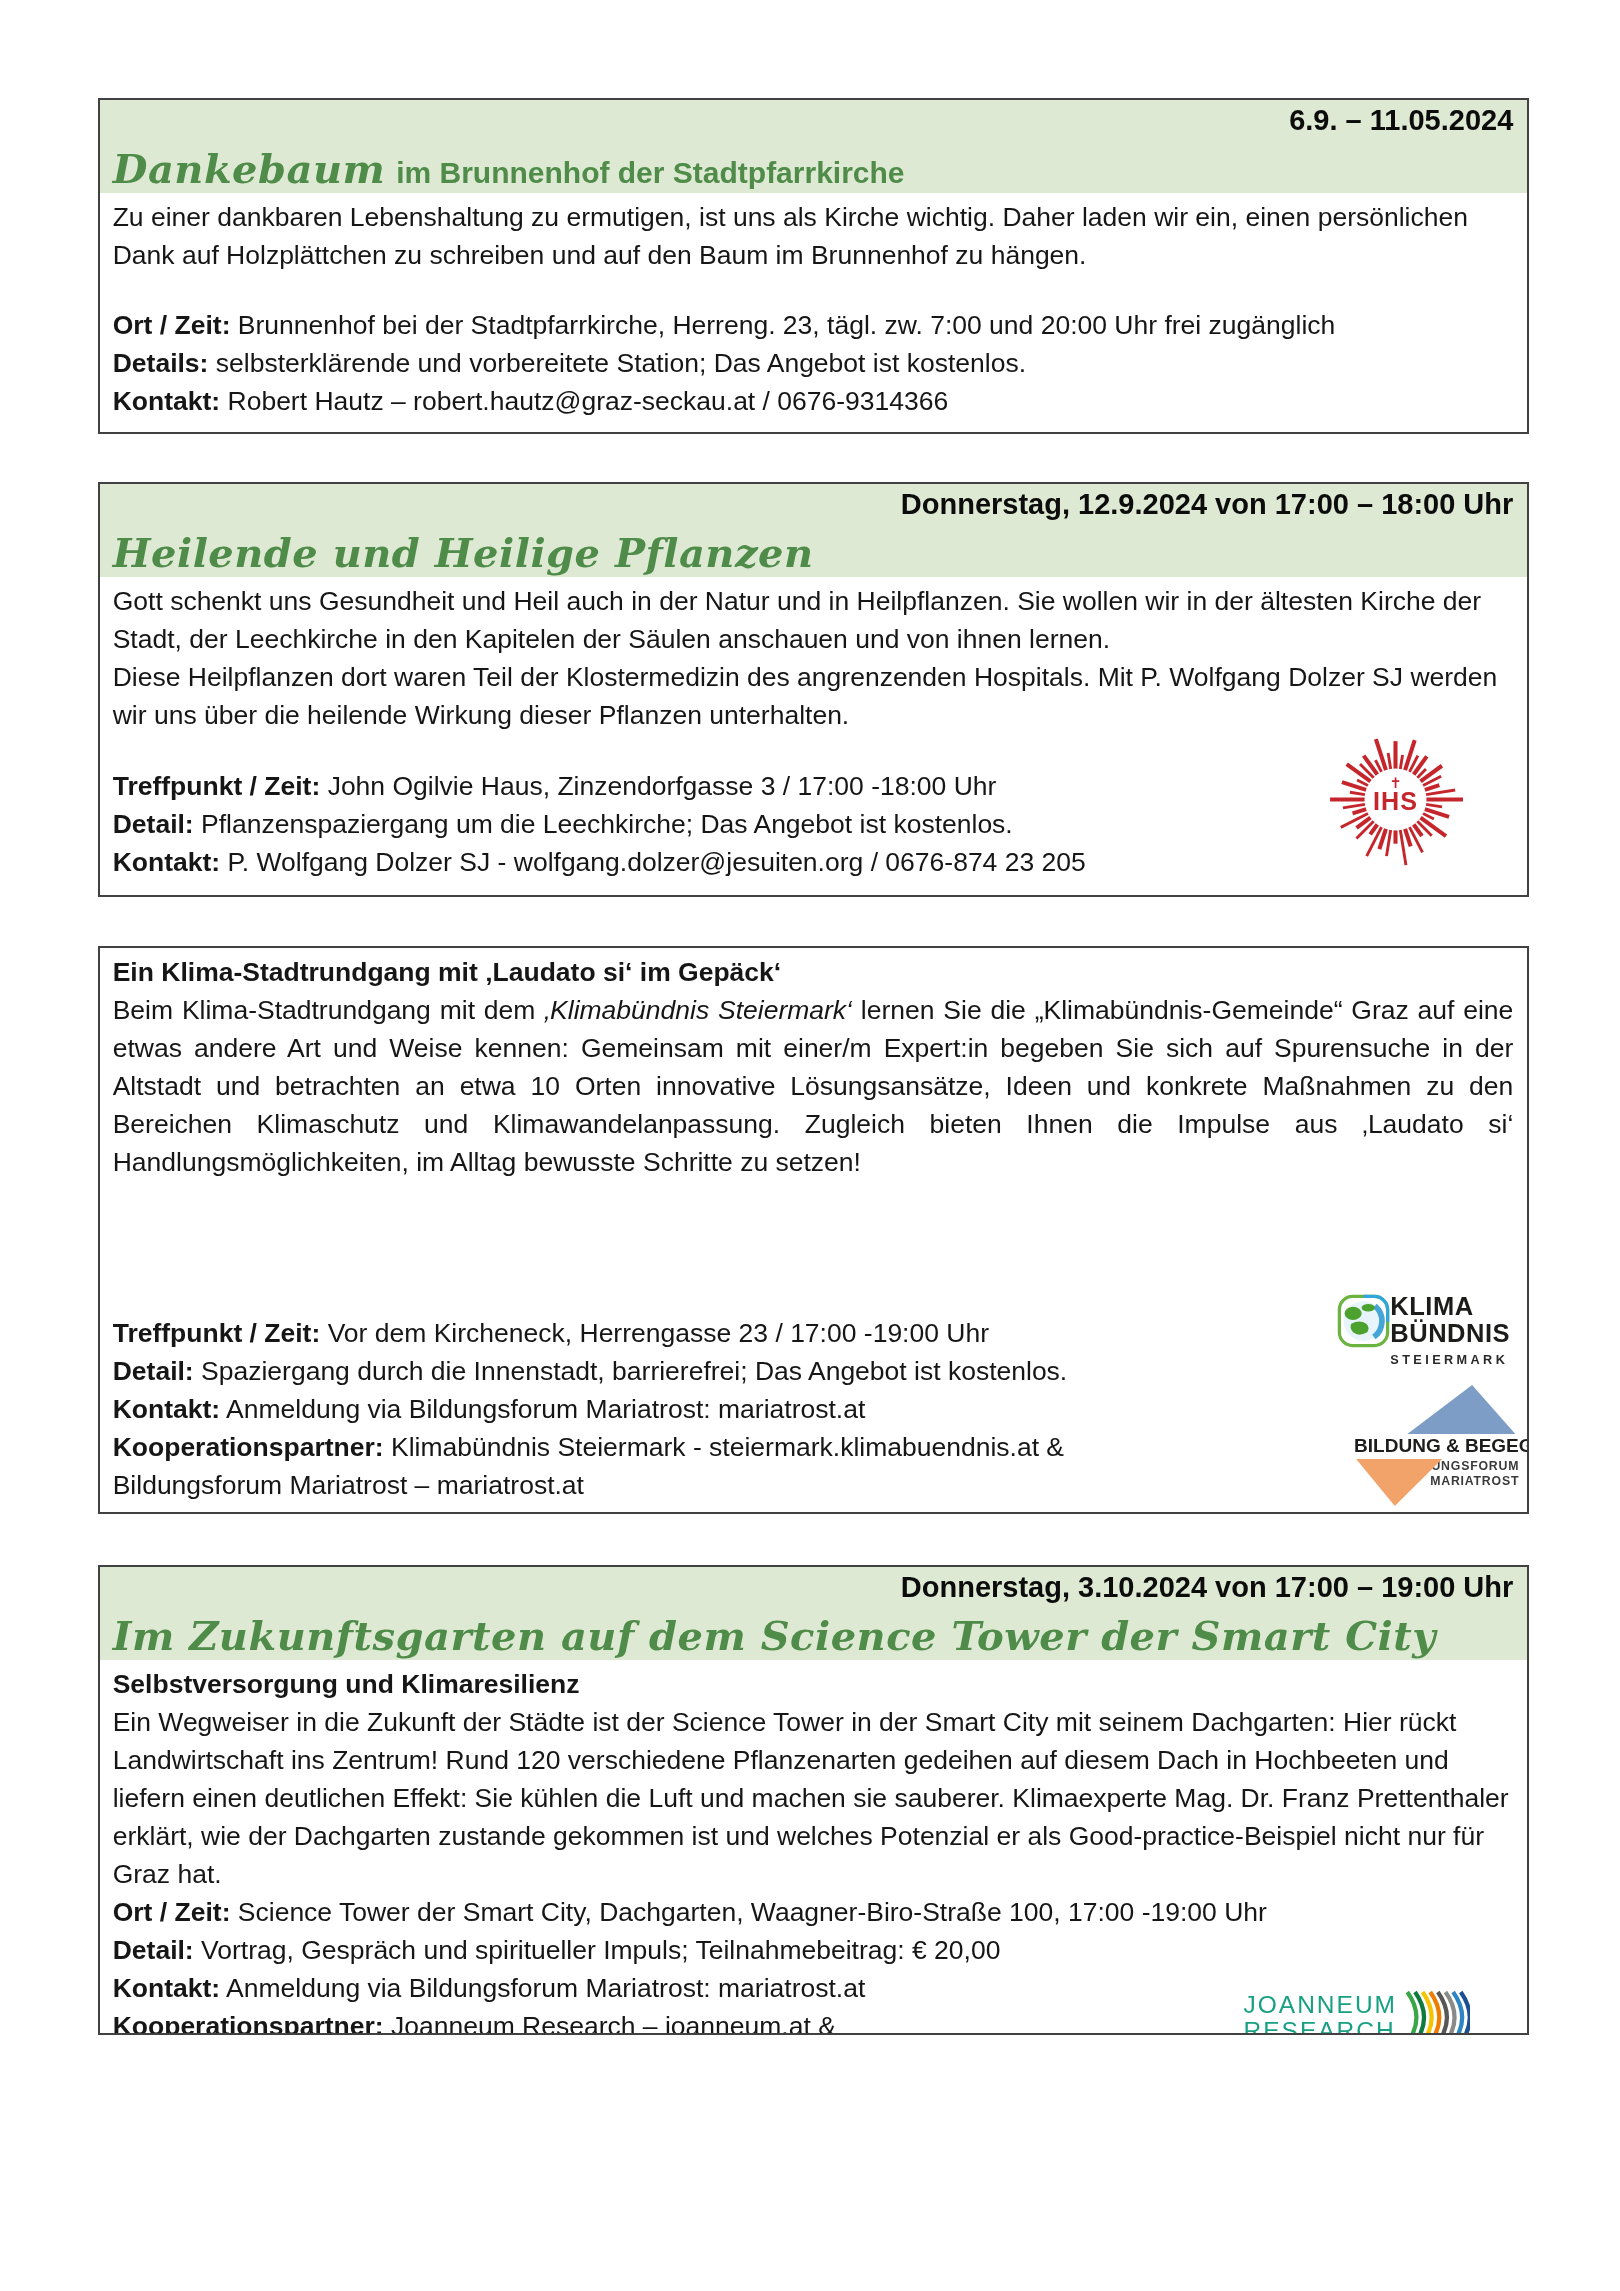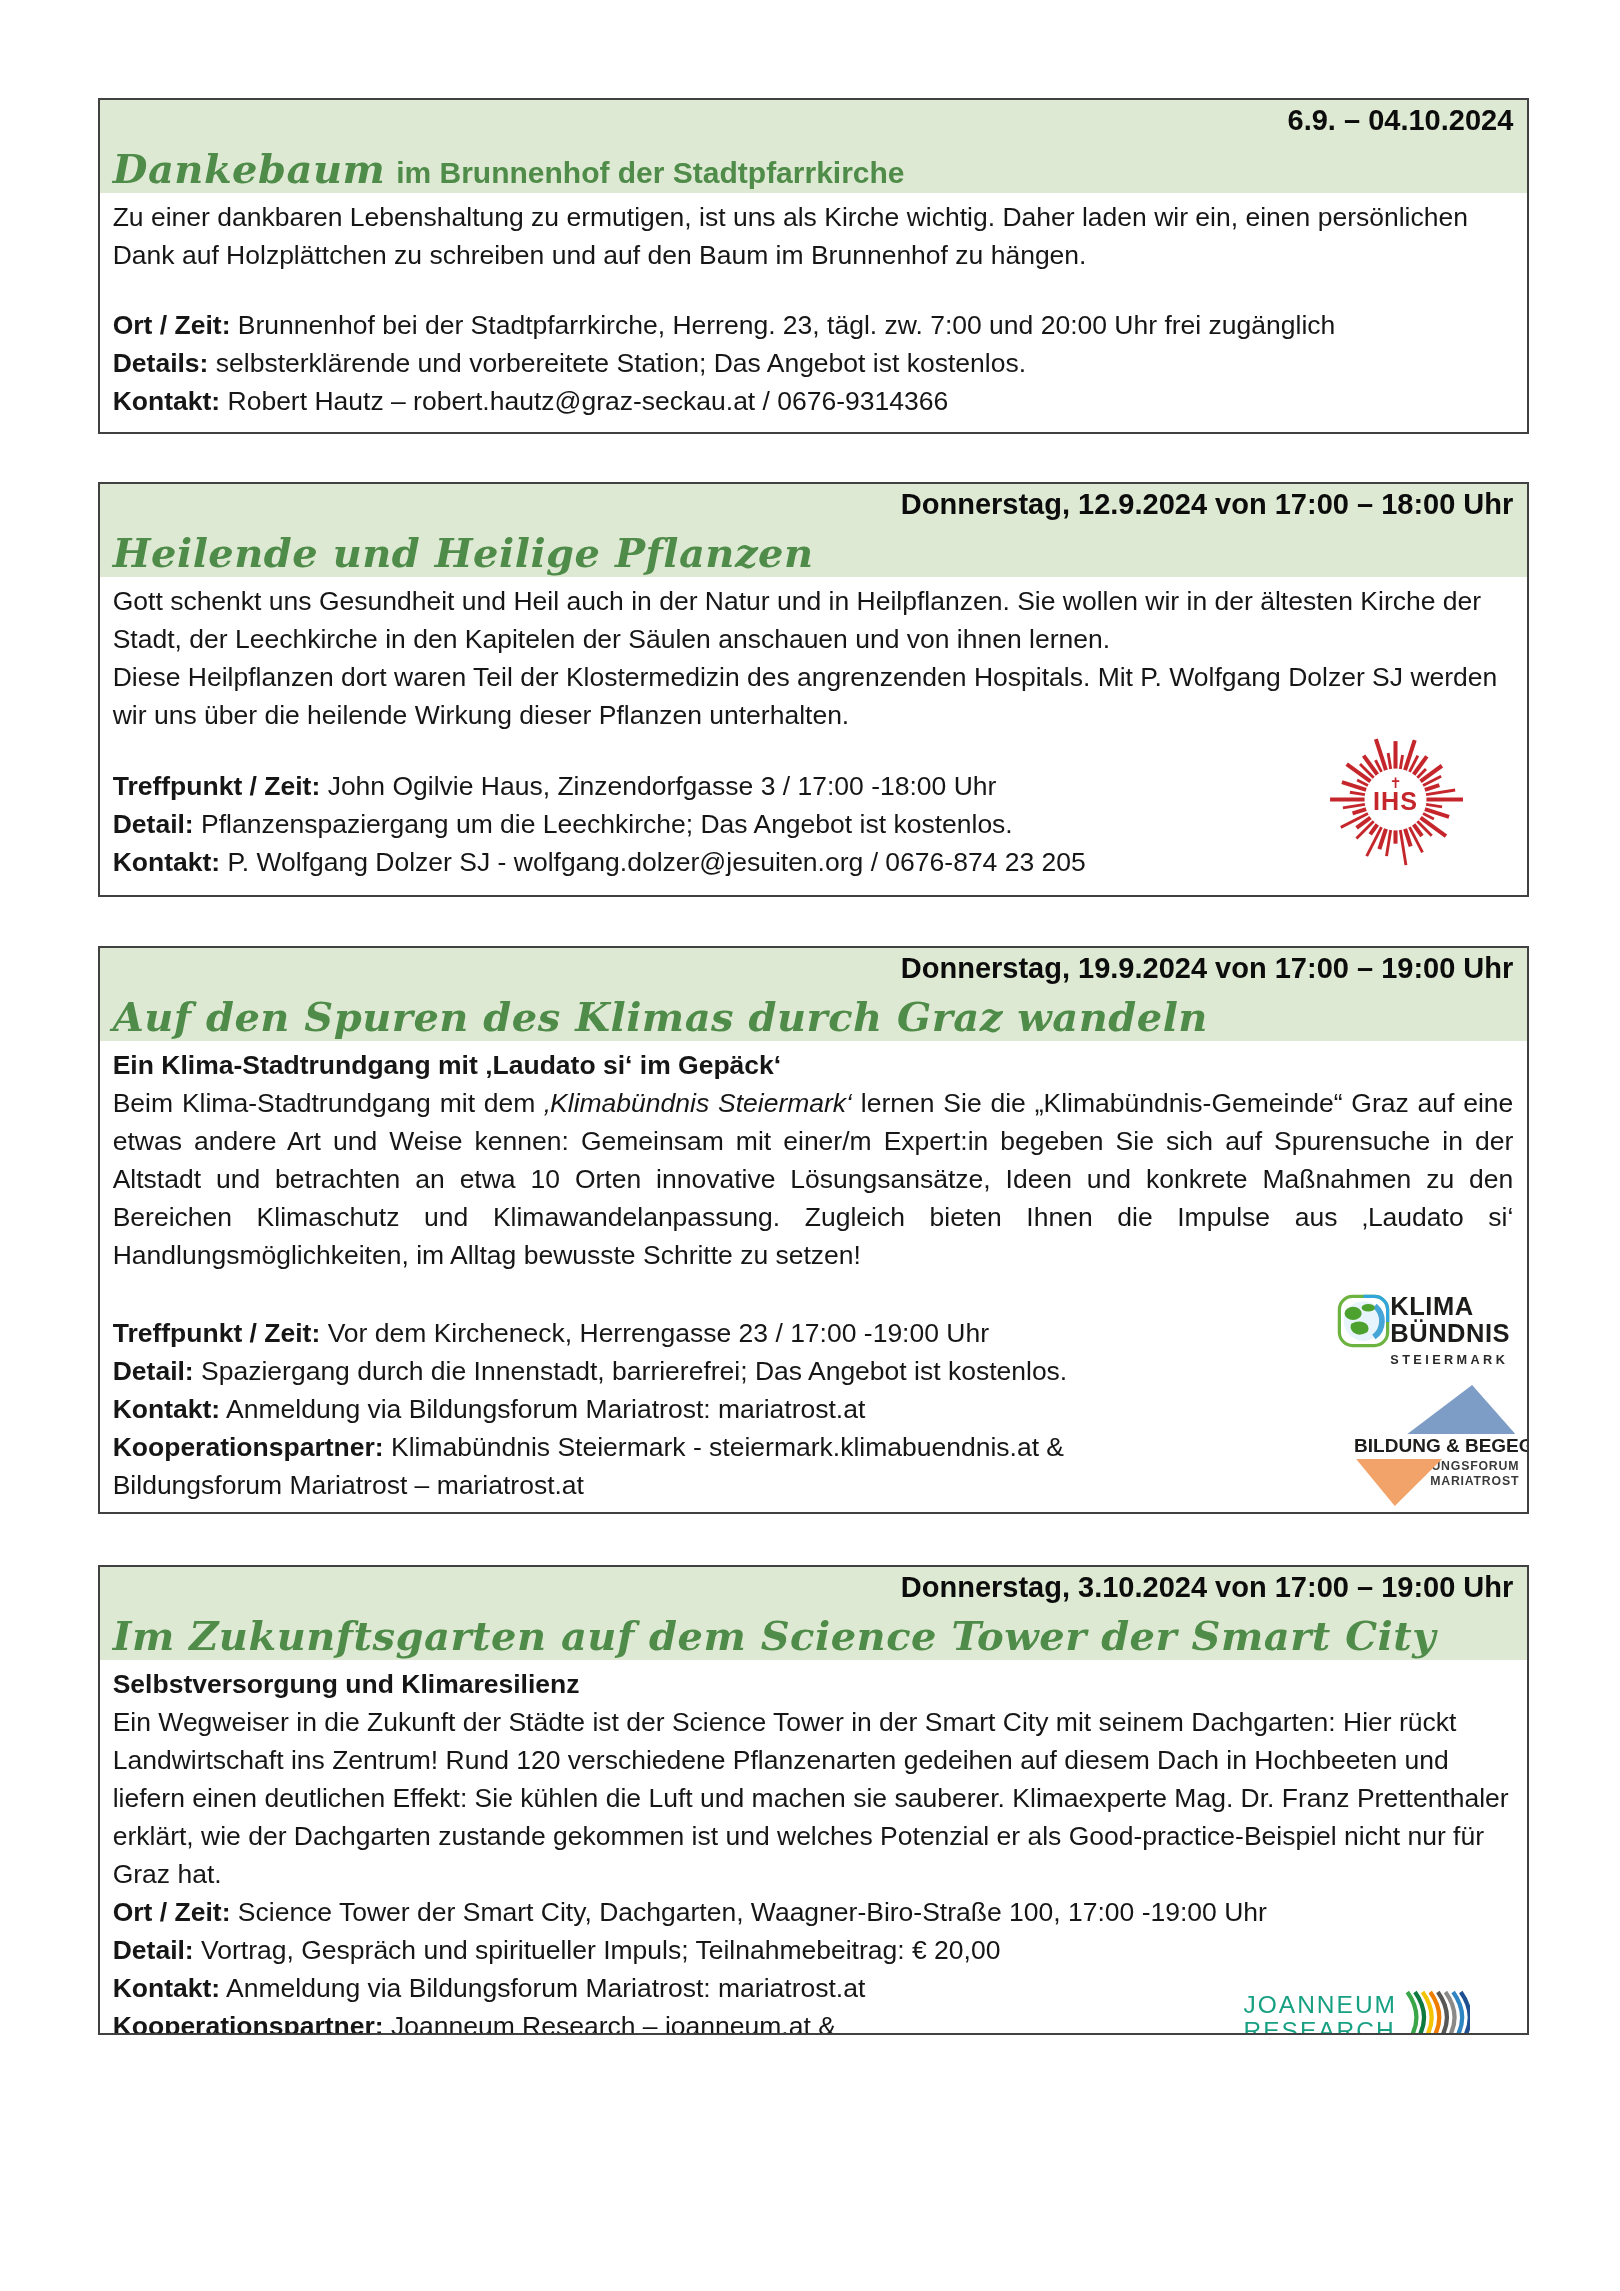--- a/index.html
+++ b/index.html
@@ -78,21 +78,21 @@
 
   .jr{right:57px;top:418px;display:flex;align-items:center;gap:4px;}
   .jr-text{color:var(--jr_teal,#18a083);font-size:24.5px;line-height:25.5px;letter-spacing:2px;font-weight:400;}
   .jr-arcs{width:69px;height:65px;}
 </style>
 </head>
 <body>
 
 <section class="block" id="b1">
   <div class="band">
-    <div class="date">6.9. – 04.10.2024</div>
+    <div class="date">6.9. – 11.05.2024</div>
     <div class="titleline">
       <span class="script">Dankebaum</span>
       <span class="title-rest">im Brunnenhof der Stadtpfarrkirche</span>
     </div>
   </div>
   <div class="bbody">
     <div class="paras">
         <p><span>Zu einer dankbaren Lebenshaltung zu ermutigen, ist uns als Kirche wichtig. Daher laden wir ein, einen persönlichen Dank auf Holzplättchen zu schreiben und auf den Baum im Brunnenhof zu hängen.</span></p>
       </div>
     <div class="info">
@@ -165,26 +165,20 @@
           <line x1="105.4" y1="65.1" x2="120.4" y2="60.2" stroke="#c5262c" stroke-width="4.2"></line>
           <line x1="106.6" y1="70.0" x2="136.7" y2="65.2" stroke="#c5262c" stroke-width="3"></line>
         </g>
       <text class="ihs-mono" x="75" y="63" text-anchor="middle" font-size="15">✝</text>
       <text class="ihs-mono" x="75" y="86" text-anchor="middle" font-size="26" font-weight="bold" letter-spacing="1">IHS</text>
     </svg>
   </div>
 </section>
 
 <section class="block" id="b3">
-  <div class="band">
-    <div class="date">Donnerstag, 19.9.2024 von 17:00 – 19:00 Uhr</div>
-    <div class="titleline">
-      <span class="script">Auf den Spuren des Klimas durch Graz wandeln</span>
-    </div>
-  </div>
   <div class="bbody">
     <div class="subtitle">Ein Klima-Stadtrundgang mit ‚Laudato si‘ im Gepäck‘</div>
     <div class="paras">
         <p><span>Beim Klima-Stadtrundgang mit dem </span><span class="it">‚Klimabündnis Steiermark‘</span><span> lernen Sie die „Klimabündnis-Gemeinde“ Graz auf eine etwas andere Art und Weise kennen: Gemeinsam mit einer/m Expert:in begeben Sie sich auf Spurensuche in der Altstadt und betrachten an etwa 10 Orten innovative Lösungsansätze, Ideen und konkrete Maßnahmen zu den Bereichen Klimaschutz und Klimawandelanpassung. Zugleich bieten Ihnen die Impulse aus ‚Laudato si‘ Handlungsmöglichkeiten, im Alltag bewusste Schritte zu setzen!</span></p>
       </div>
     <div class="info">
         <div class="iline"><b>Treffpunkt / Zeit:</b><span> Vor dem Kircheneck, Herrengasse 23 / 17:00 -19:00 Uhr</span></div>
         <div class="iline"><b>Detail:</b><span> Spaziergang durch die Innenstadt, barrierefrei; Das Angebot ist kostenlos.</span></div>
         <div class="iline"><b>Kontakt:</b><span> Anmeldung via Bildungsforum Mariatrost: mariatrost.at</span></div>
         <div class="iline"><b>Kooperationspartner:</b><span> Klimabündnis Steiermark - steiermark.klimabuendnis.at &amp;</span></div>

